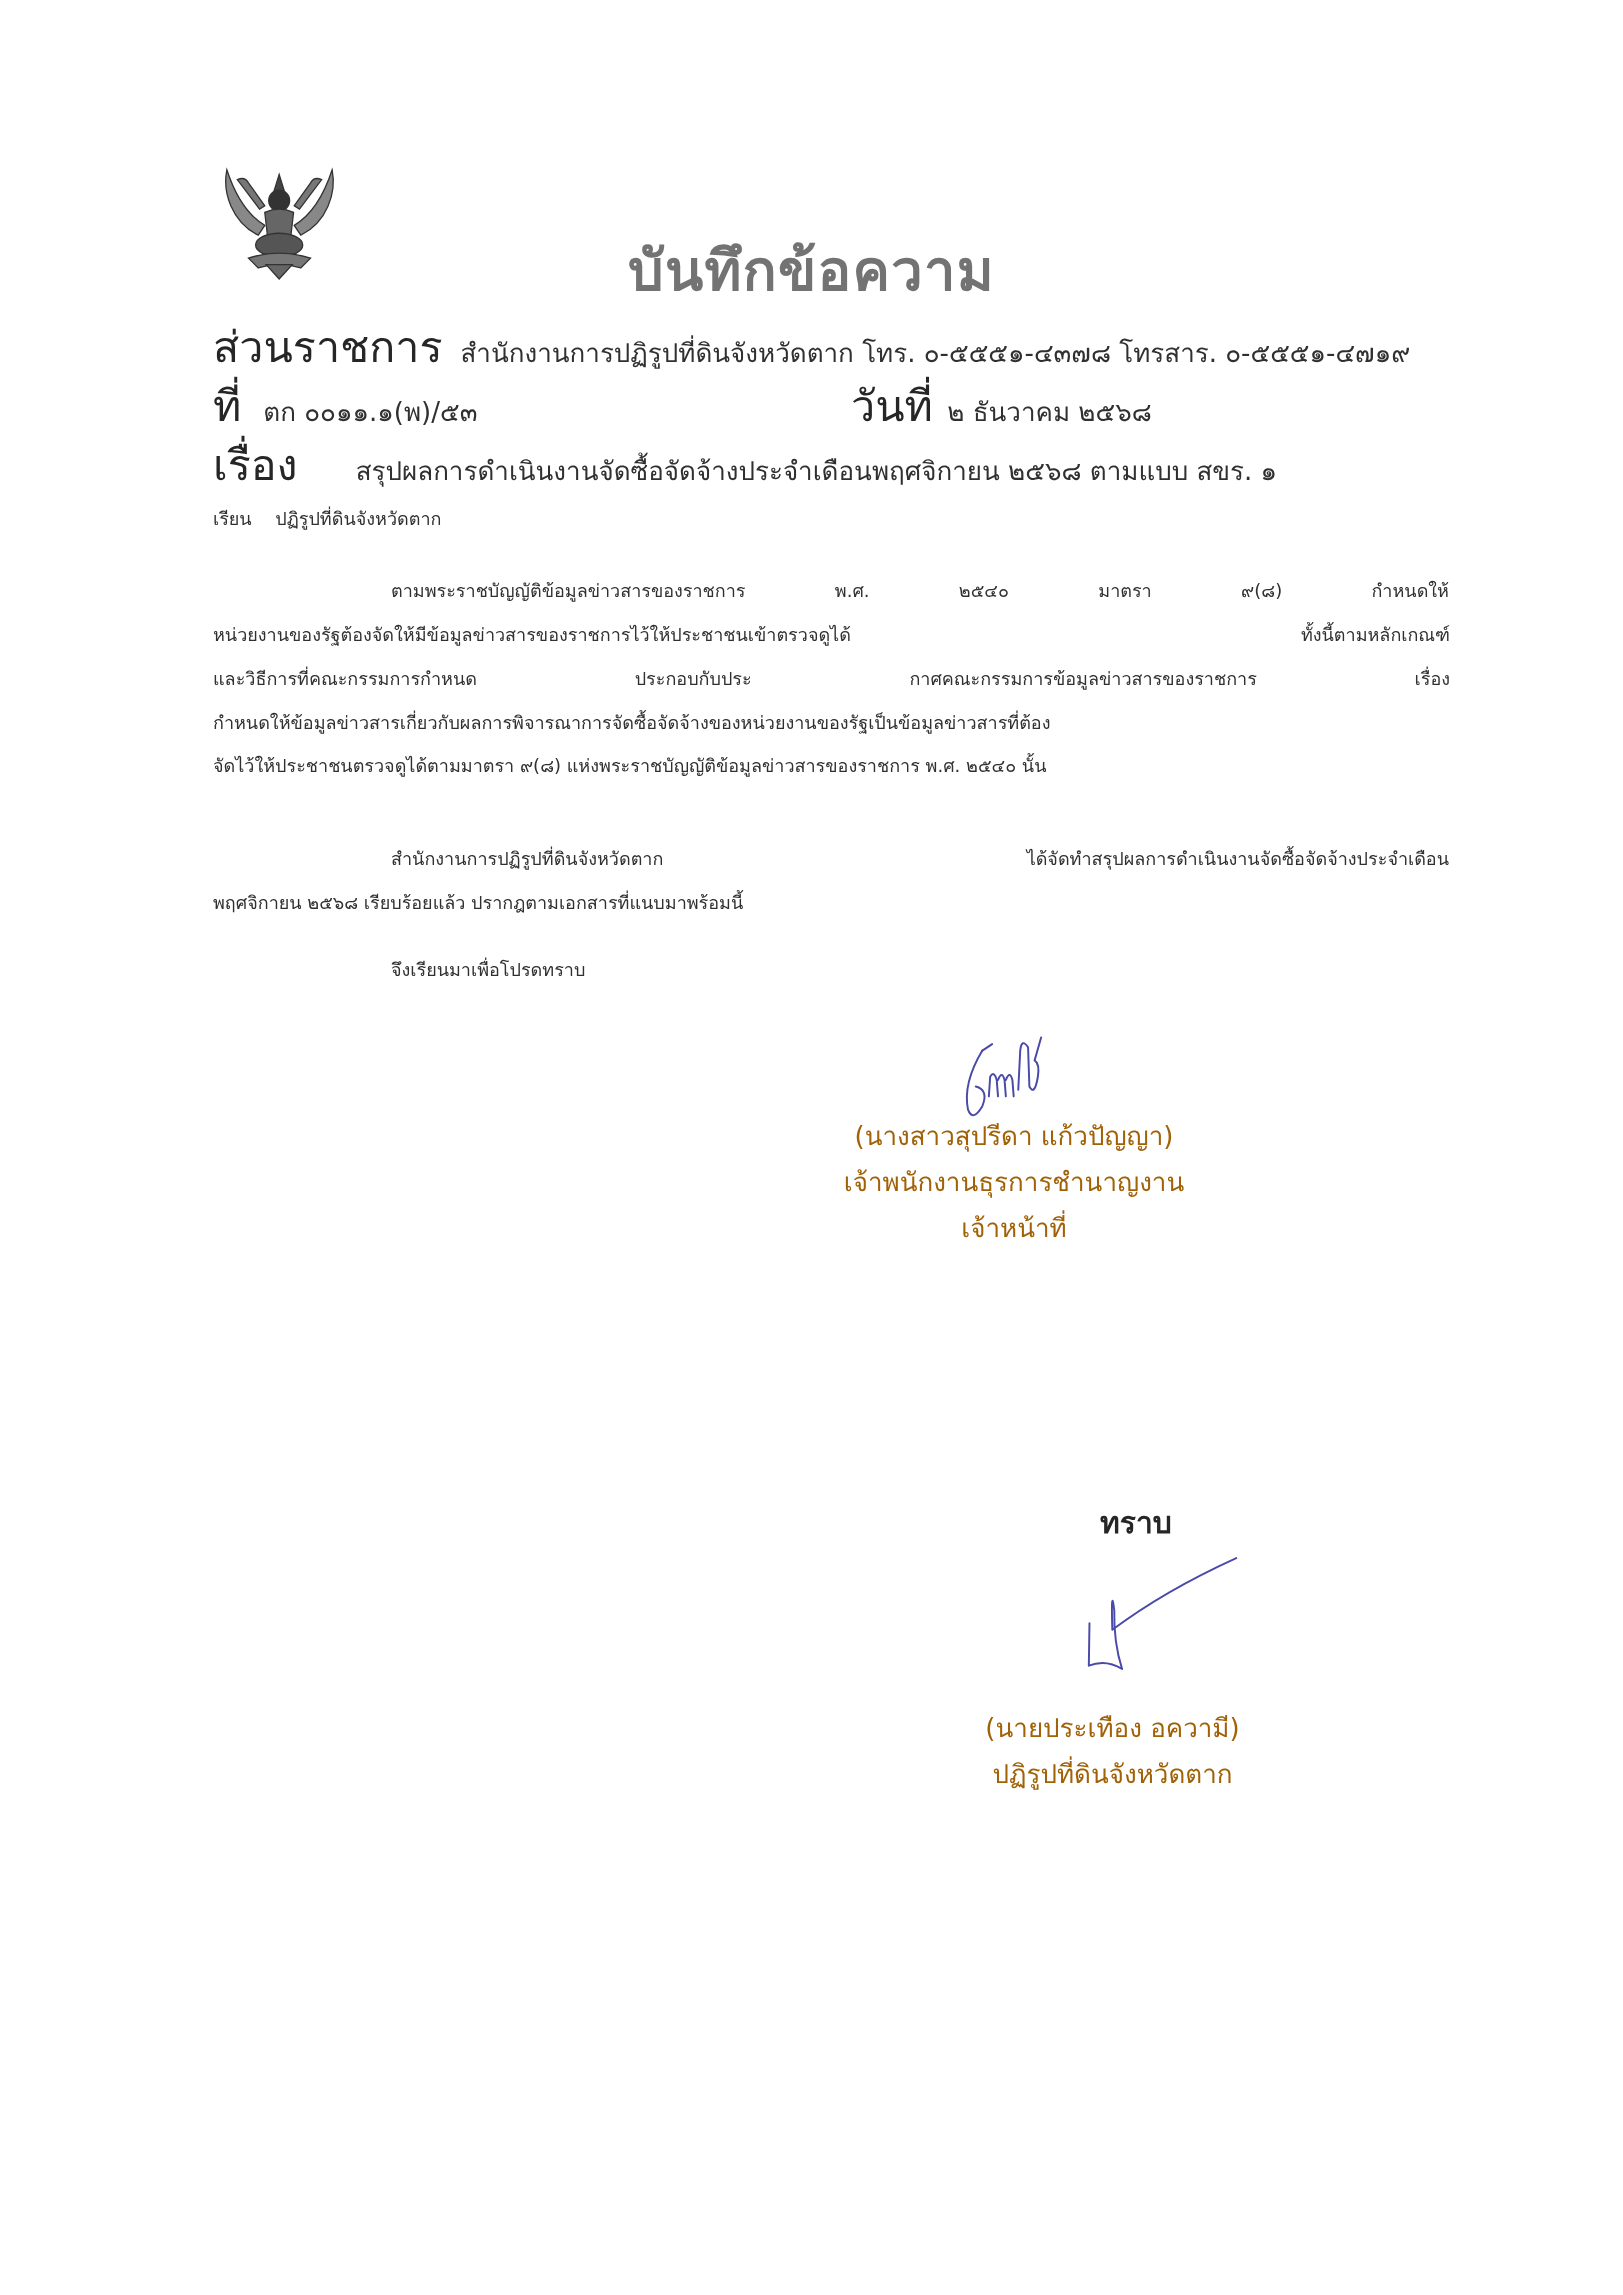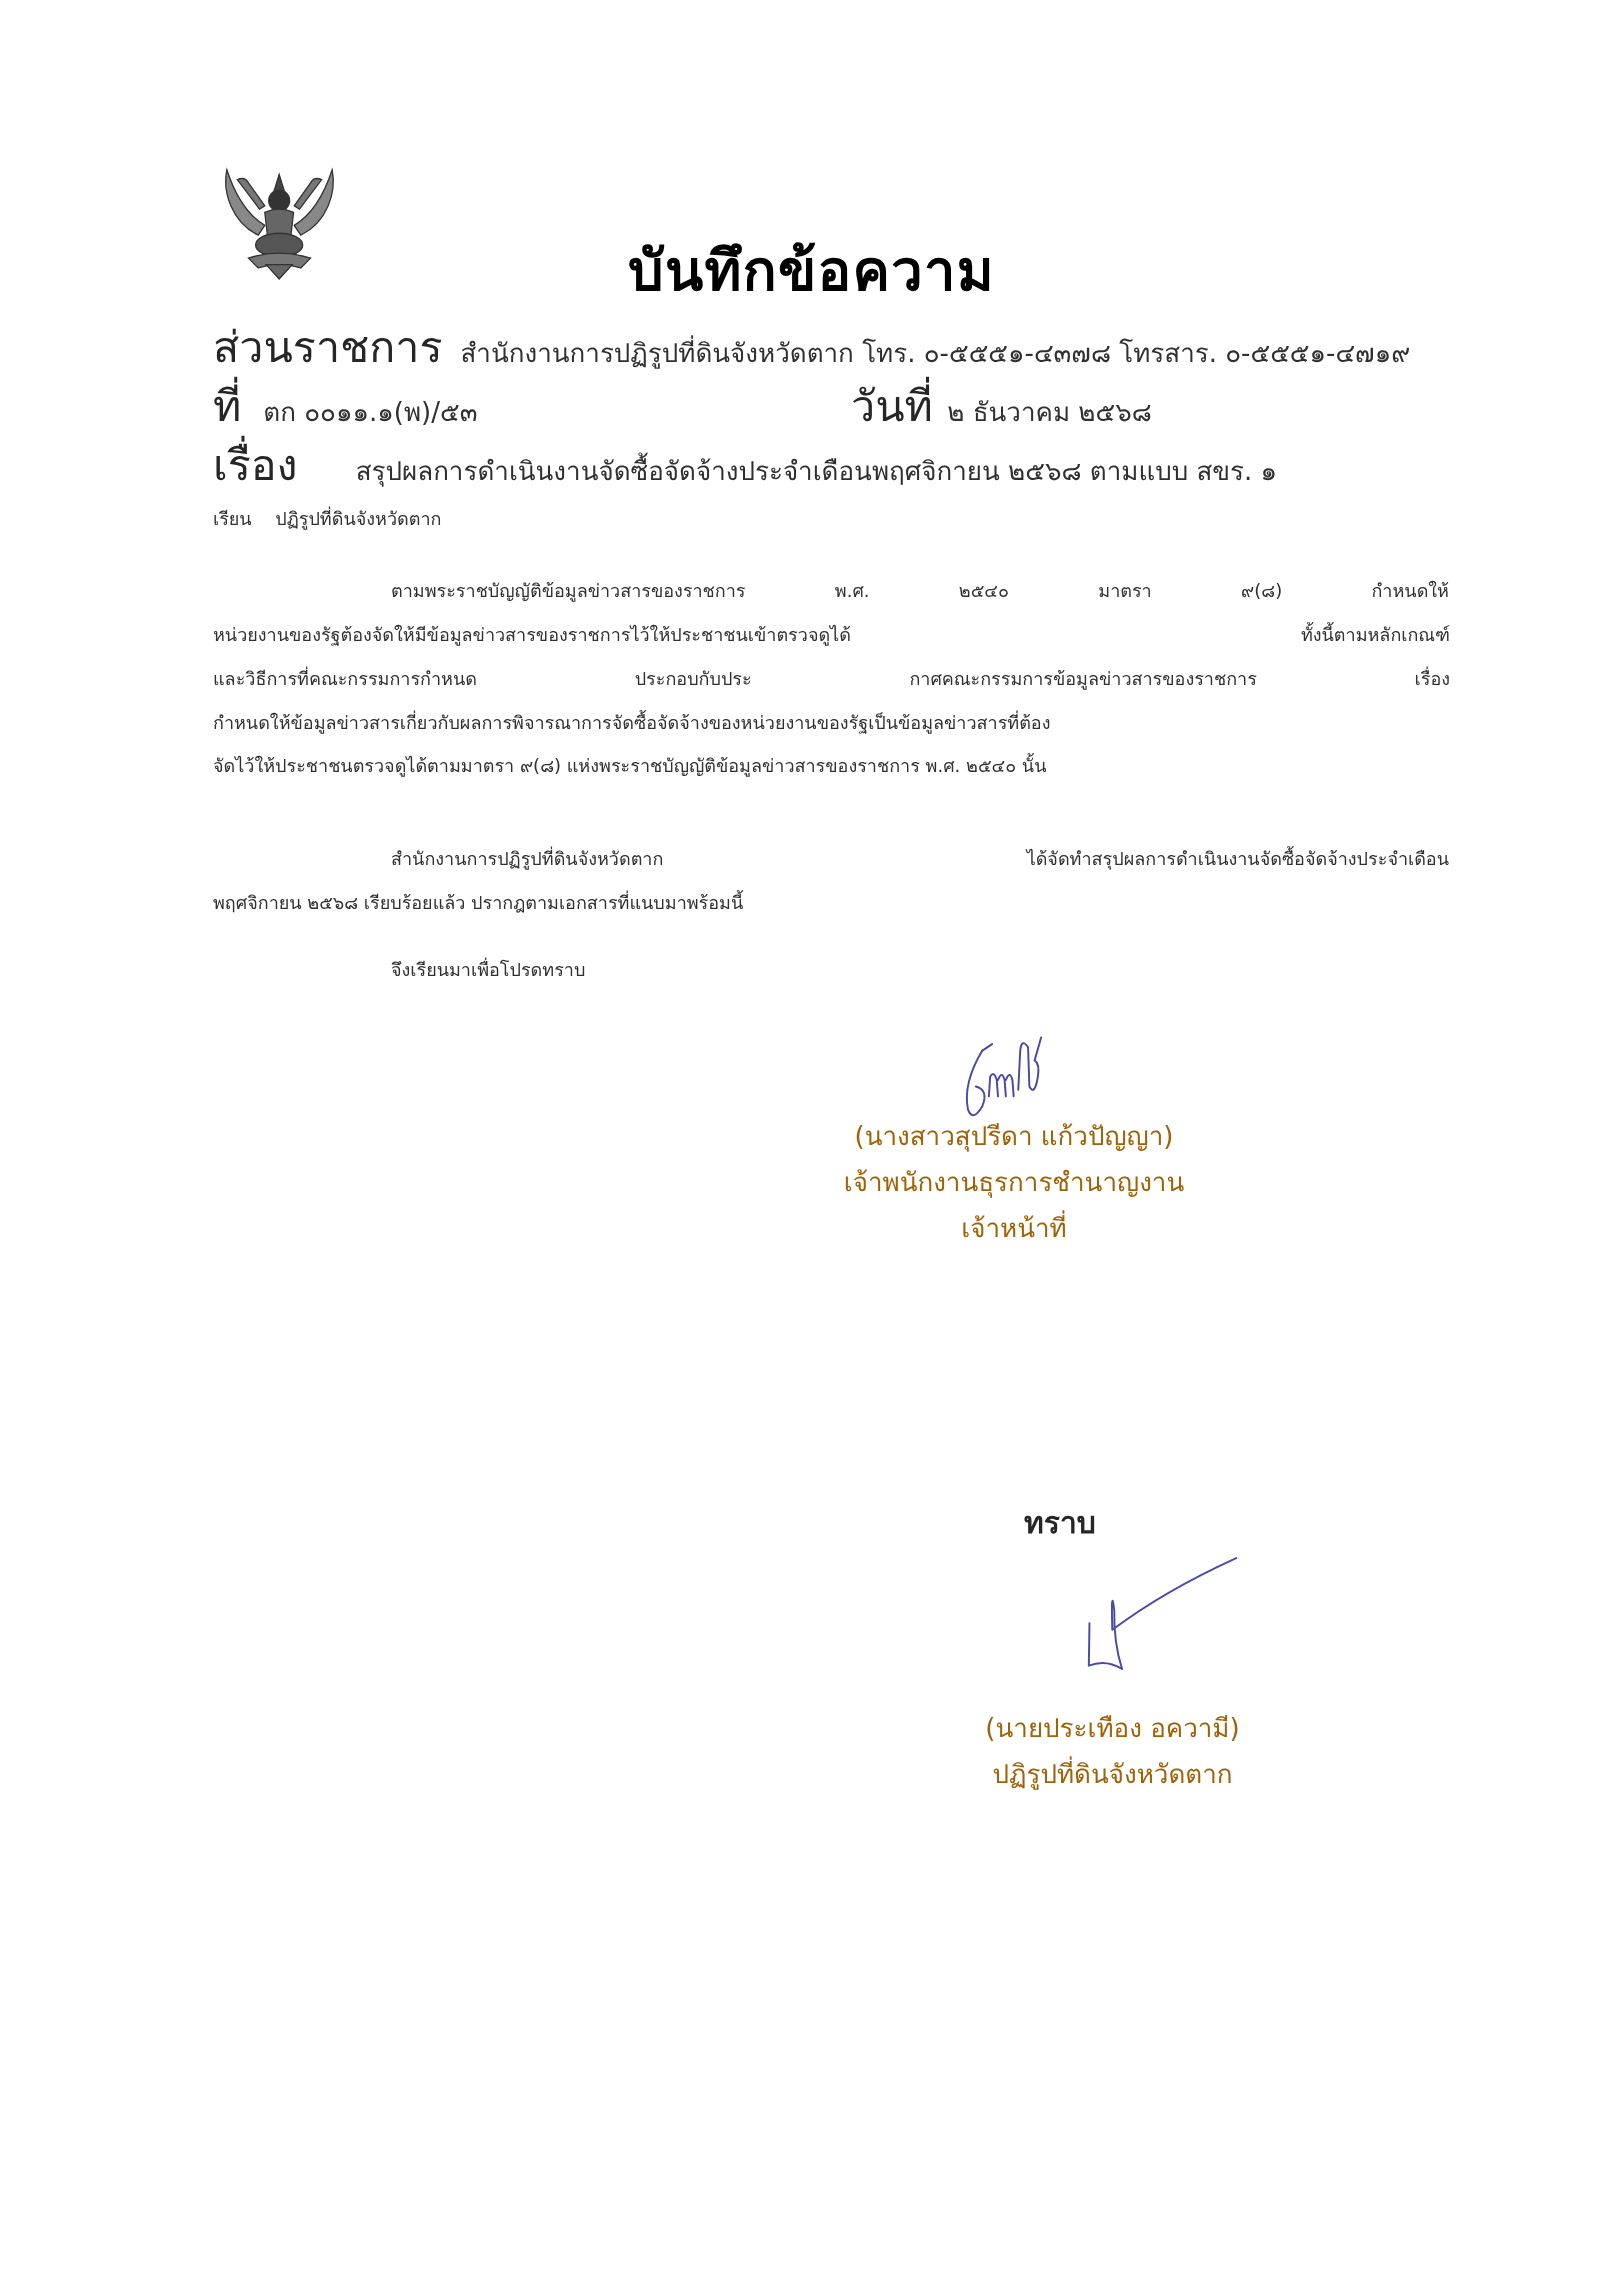--- a/index.html
+++ b/index.html
@@ -4,21 +4,21 @@
 <style>
   html, body { margin: 0; padding: 0; background: #ffffff; }
   body {
     width: 1623px; height: 2295px; position: relative; overflow: hidden;
     font-family: "DejaVu Sans", "Liberation Sans", sans-serif;
     color: #2a2a2a;
   }
   .abs { position: absolute; white-space: nowrap; }
   .garuda { left: 219px; top: 160px; width: 121px; height: 121px; }
   .title { left: 0; width: 1623px; top: 226px; text-align: center;
-           font-size: 56px; font-weight: bold; color: #000000; letter-spacing: 1.3px; }
+           font-size: 56px; font-weight: bold; color: #737373; letter-spacing: 1.3px; }
   .hlabel { font-weight: normal; font-size: 43px; color: #262626; }
   .hval { font-size: 26px; color: #303030; }
   .body-text { font-size: 18px; color: #303030; }
   .row { position: absolute; display: flex; align-items: baseline; white-space: nowrap; }
   .sig-block { position: absolute; text-align: center; font-size: 26px; color: #a16207; }
   .sig-block div { line-height: 46px; }
   .ack { font-weight: bold; font-size: 30px; color: #262626; }
   .just { text-align: justify; text-align-last: justify; }
 </style>
 </head>
@@ -101,21 +101,21 @@
     </g>
   </svg>
 </div>
 
 <div class="sig-block" style="left:785px; top:1113px; width:458px;">
   <div>(นางสาวสุปรีดา แก้วปัญญา)</div>
   <div>เจ้าพนักงานธุรการชำนาญงาน</div>
   <div>เจ้าหน้าที่</div>
 </div>
 
-<div class="abs ack" style="left:1024px; top:1499px;">ทราบ</div>
+<div class="abs ack" style="left:1100px; top:1499px;">ทราบ</div>
 
 <div class="abs" style="left:1073px; top:1545px;">
   <svg width="183" height="137" viewBox="0 0 280 210">
     <g fill="none" stroke="#4a4aa8" stroke-width="3" stroke-linecap="round" stroke-linejoin="round">
       <path d="M25 120 L 24 185 Q 50 175 75 190 Q 62 150 63 100 Q 58 60 60 130 Q 140 70 250 20"></path>
     </g>
   </svg>
 </div>
 
 <div class="sig-block" style="left:916px; top:1705px; width:393px;">

